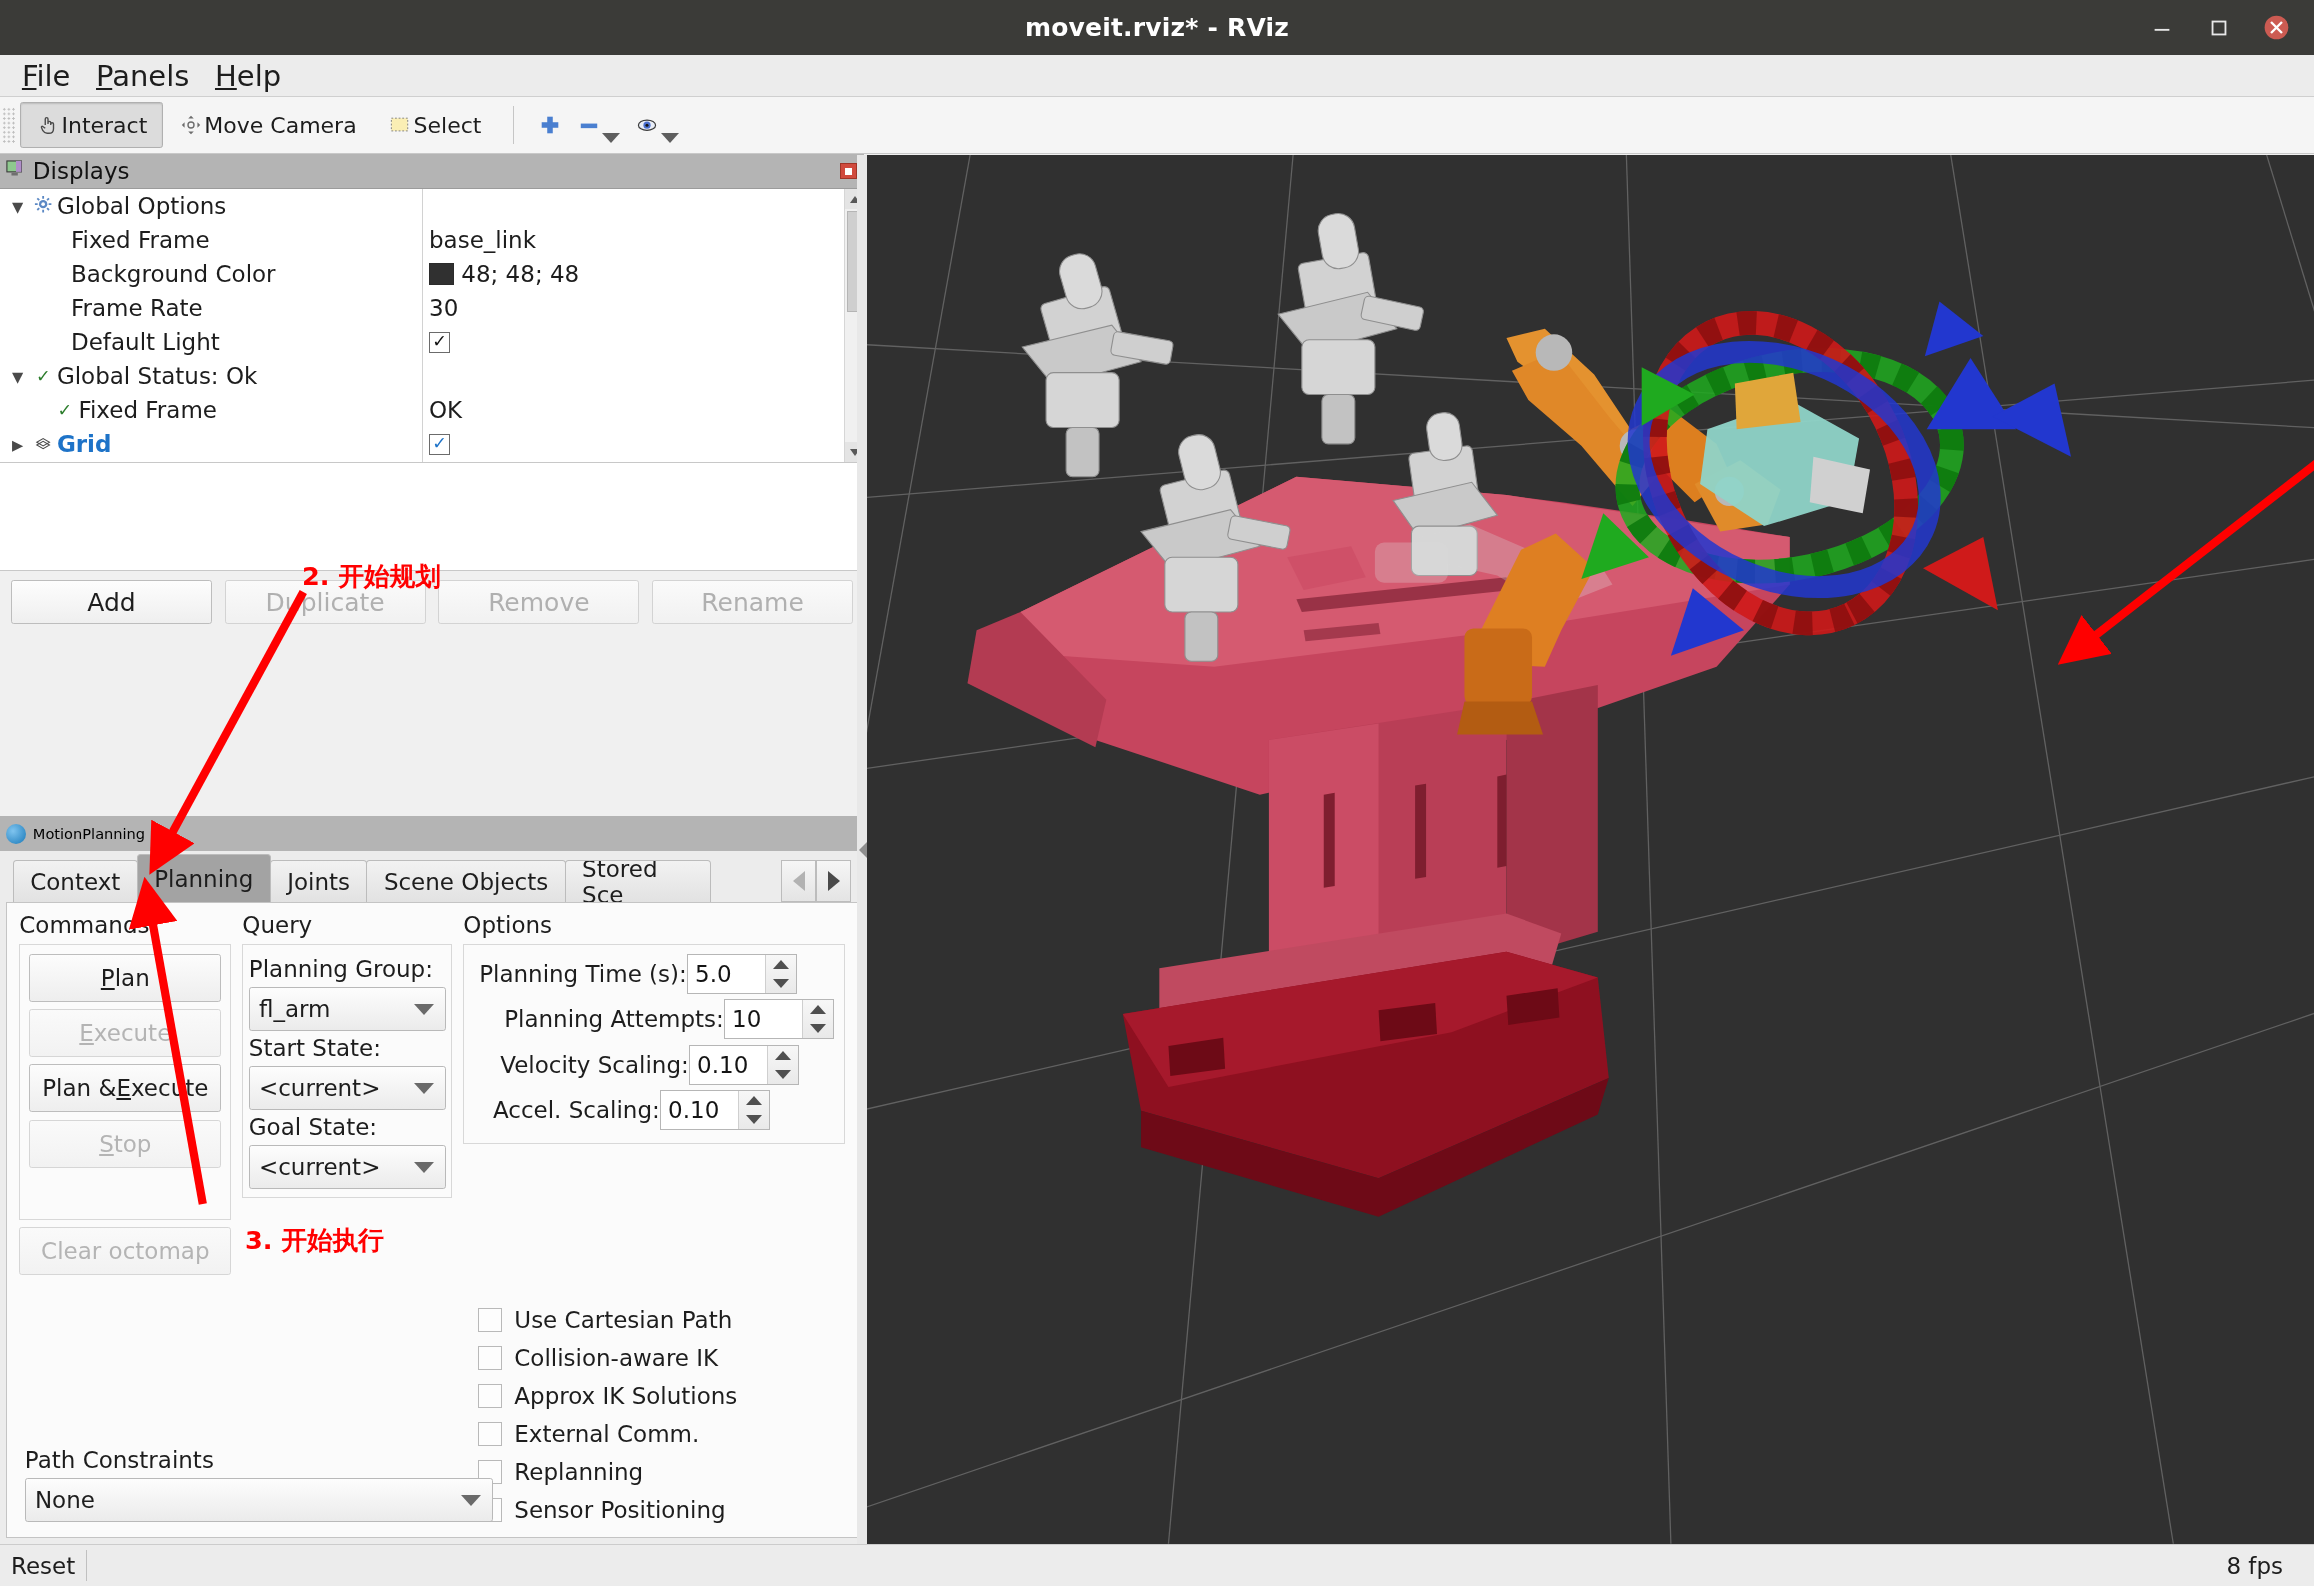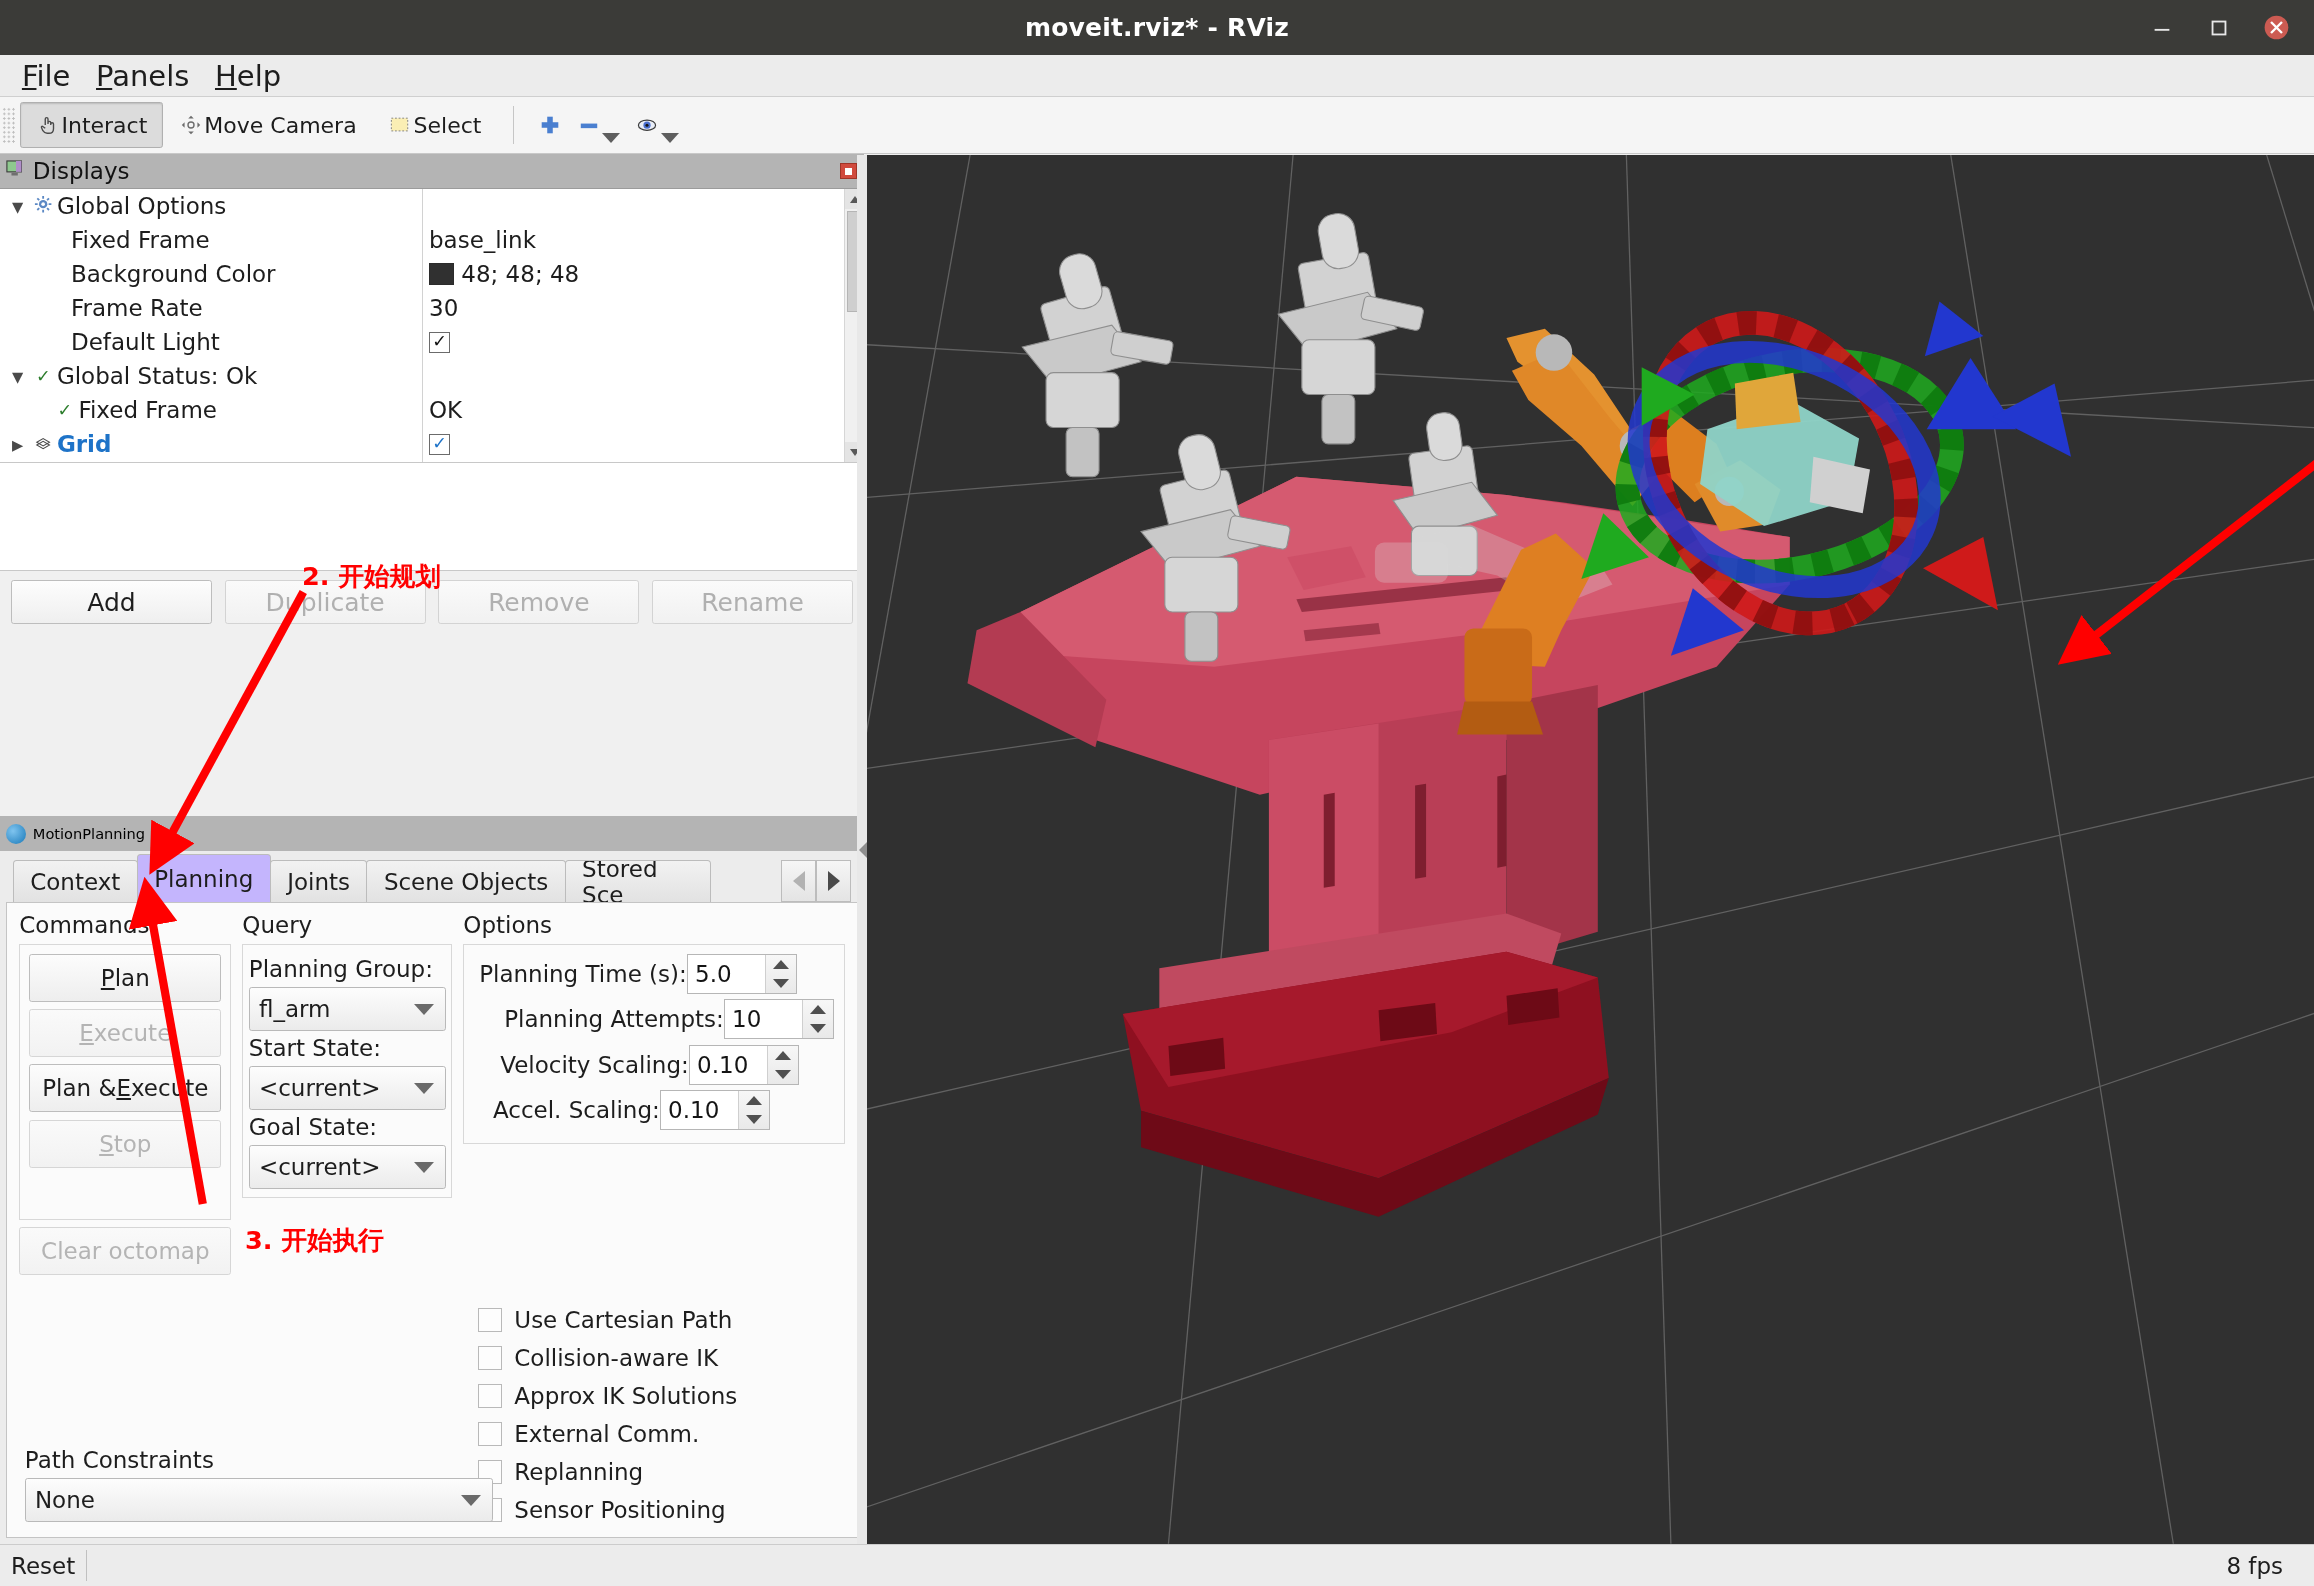--- a/index.html
+++ b/index.html
@@ -108,21 +108,21 @@
      background:radial-gradient(circle at 35% 35%, #7fc4ef, #1878b8); margin-right:7.3px; }
   .mp-body { position:absolute; left:0; right:0; top:35px; bottom:0; background:#ececec; }
 
   
   .tabstrip { display:flex; align-items:flex-end; height:51px; padding-left:12.8px; background:#ececec; position:relative; }
   .tab {
     height: 42px; display:flex; align-items:center; padding: 0 16.4px; font-size:23px; color:#1d1d1d;
     background: linear-gradient(#f2f2f2,#e2e2e2); border:0.9px solid #bcbcbc; border-bottom:none;
     border-top-left-radius:3.7px; border-top-right-radius:3.7px; margin-right:-0.9px; cursor:default;
   }
-  .tab.active { background:#c4b5fd; height:48px; border-color:#bcbcbc; }
+  .tab.active { background:#a3a3a3; height:48px; border-color:#bcbcbc; }
   .tab.truncated { overflow:hidden; max-width:146px; }
   .tabscroll { position:absolute; right:12.8px; bottom:0; display:flex; }
   .tsbtn { width:35px; height:42px; background:linear-gradient(#f6f6f6,#e4e4e4); border:0.9px solid #bcbcbc;
      display:flex;align-items:center;justify-content:center; }
   .tri-left { width:0;height:0;border-top:10px solid transparent;border-bottom:10px solid transparent;border-right:12px solid #b2b2b2; }
   .tri-right { width:0;height:0;border-top:10px solid transparent;border-bottom:10px solid transparent;border-left:12px solid #4a4a4a; }
 
   .tabpage { position:absolute; left:5.5px; right:5.5px; top:51px; bottom:7.3px; background:#fbfbfb;
     border:0.9px solid #c4c4c4; }
 

